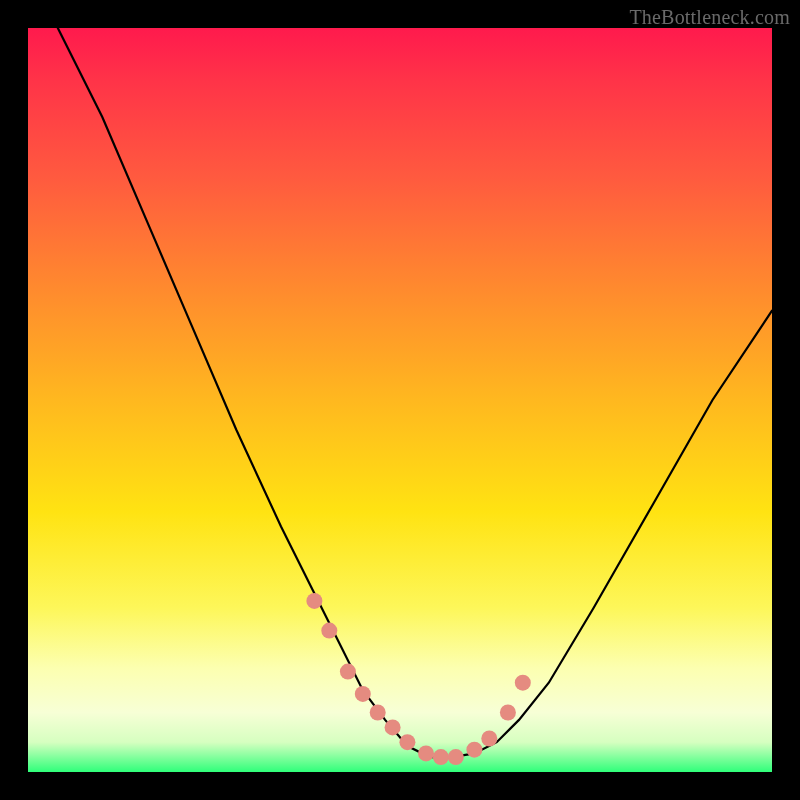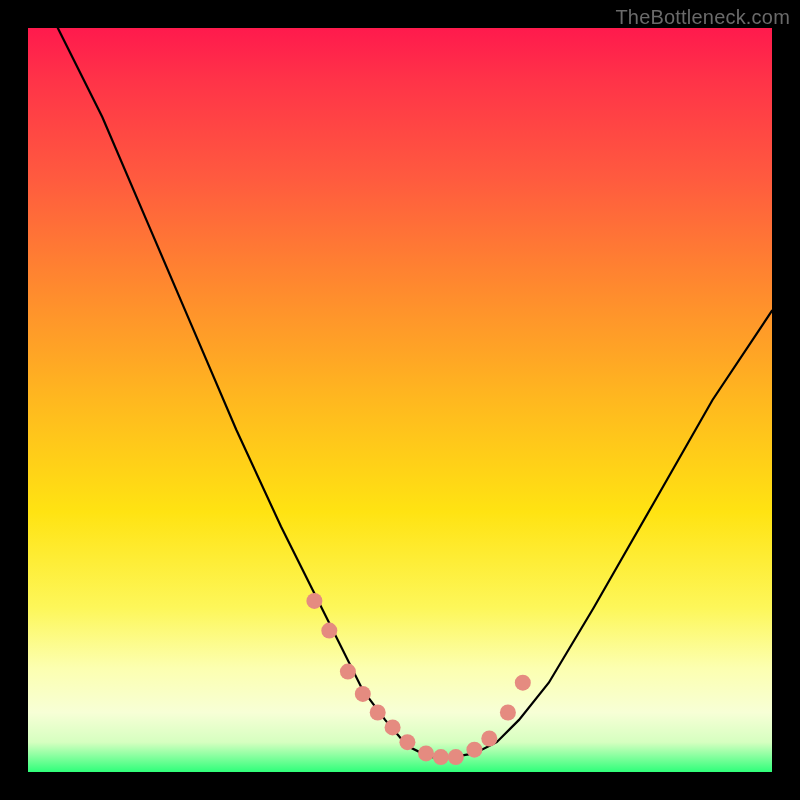--- a/index.html
+++ b/index.html
@@ -11,20 +11,21 @@
     overflow: hidden;
     font-family: Arial, Helvetica, sans-serif;
   }
   .frame {
     position: absolute;
     left: 0;
     top: 0;
     width: 800px;
     height: 800px;
     background: #000;
+    font-family: Liberation Serif, serif;
   }
   .plot {
     position: absolute;
     left: 28px;
     top: 28px;
     width: 744px;
     height: 744px;
     
     background:
       linear-gradient(

